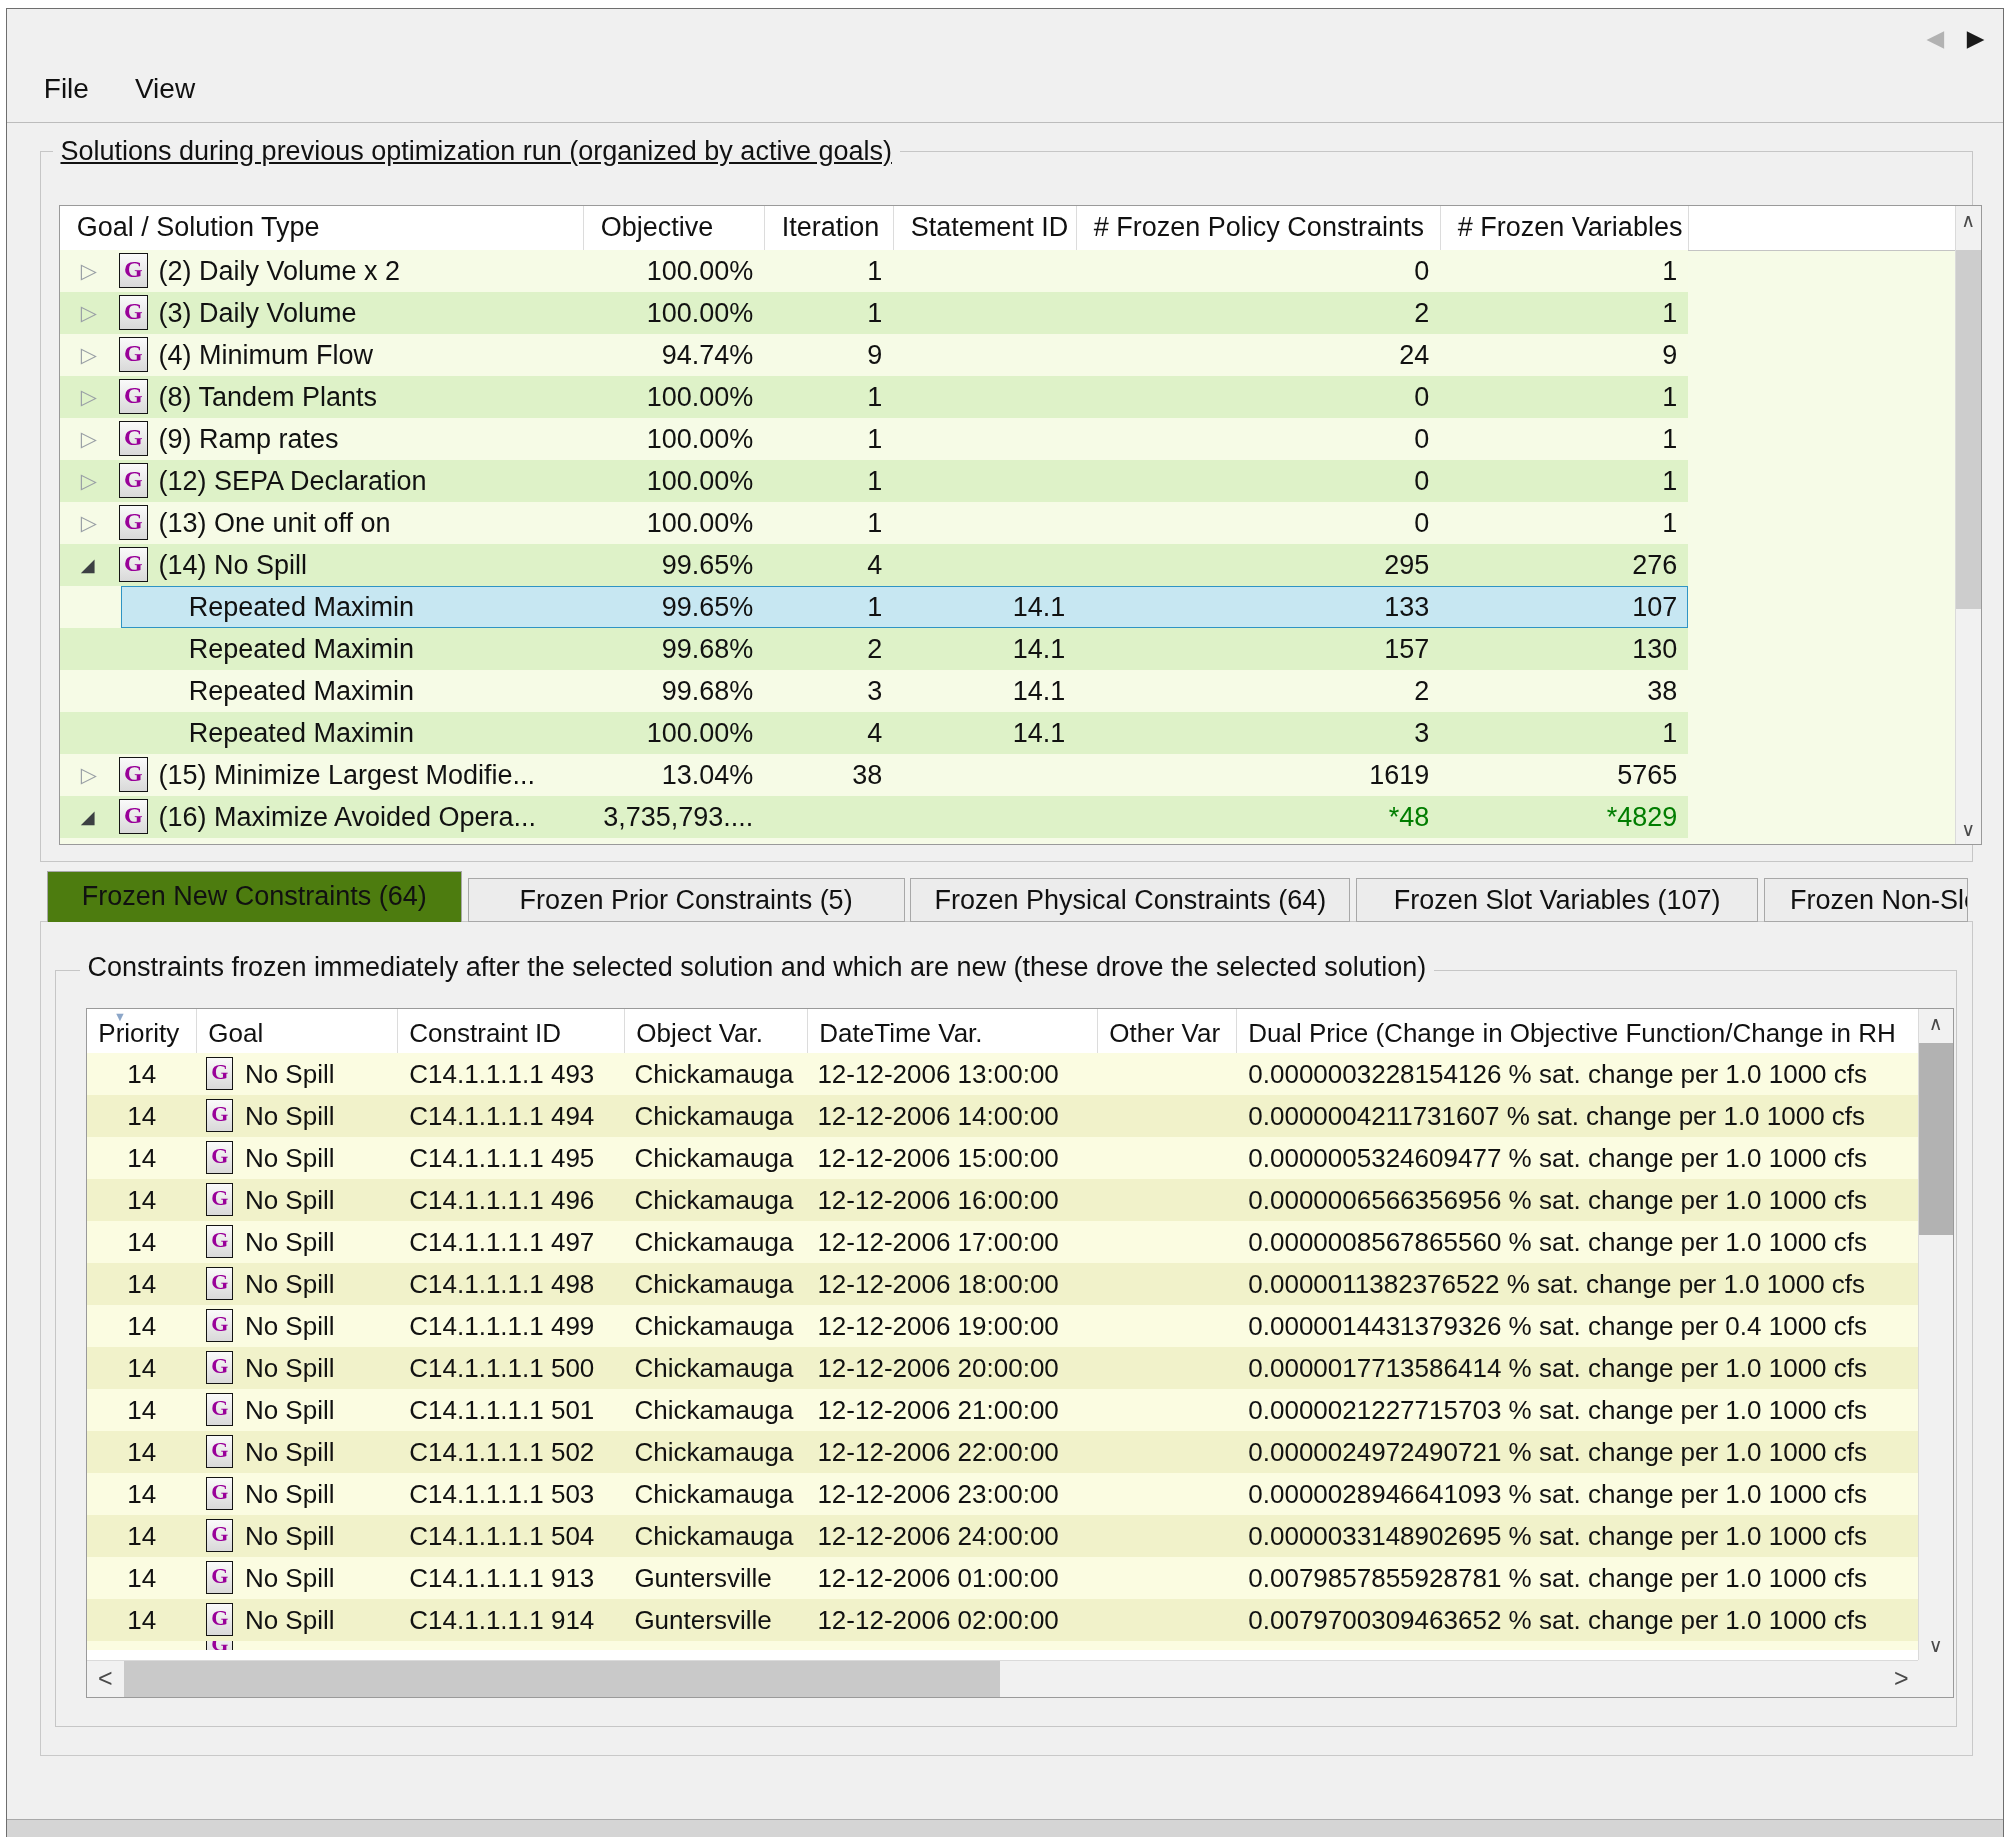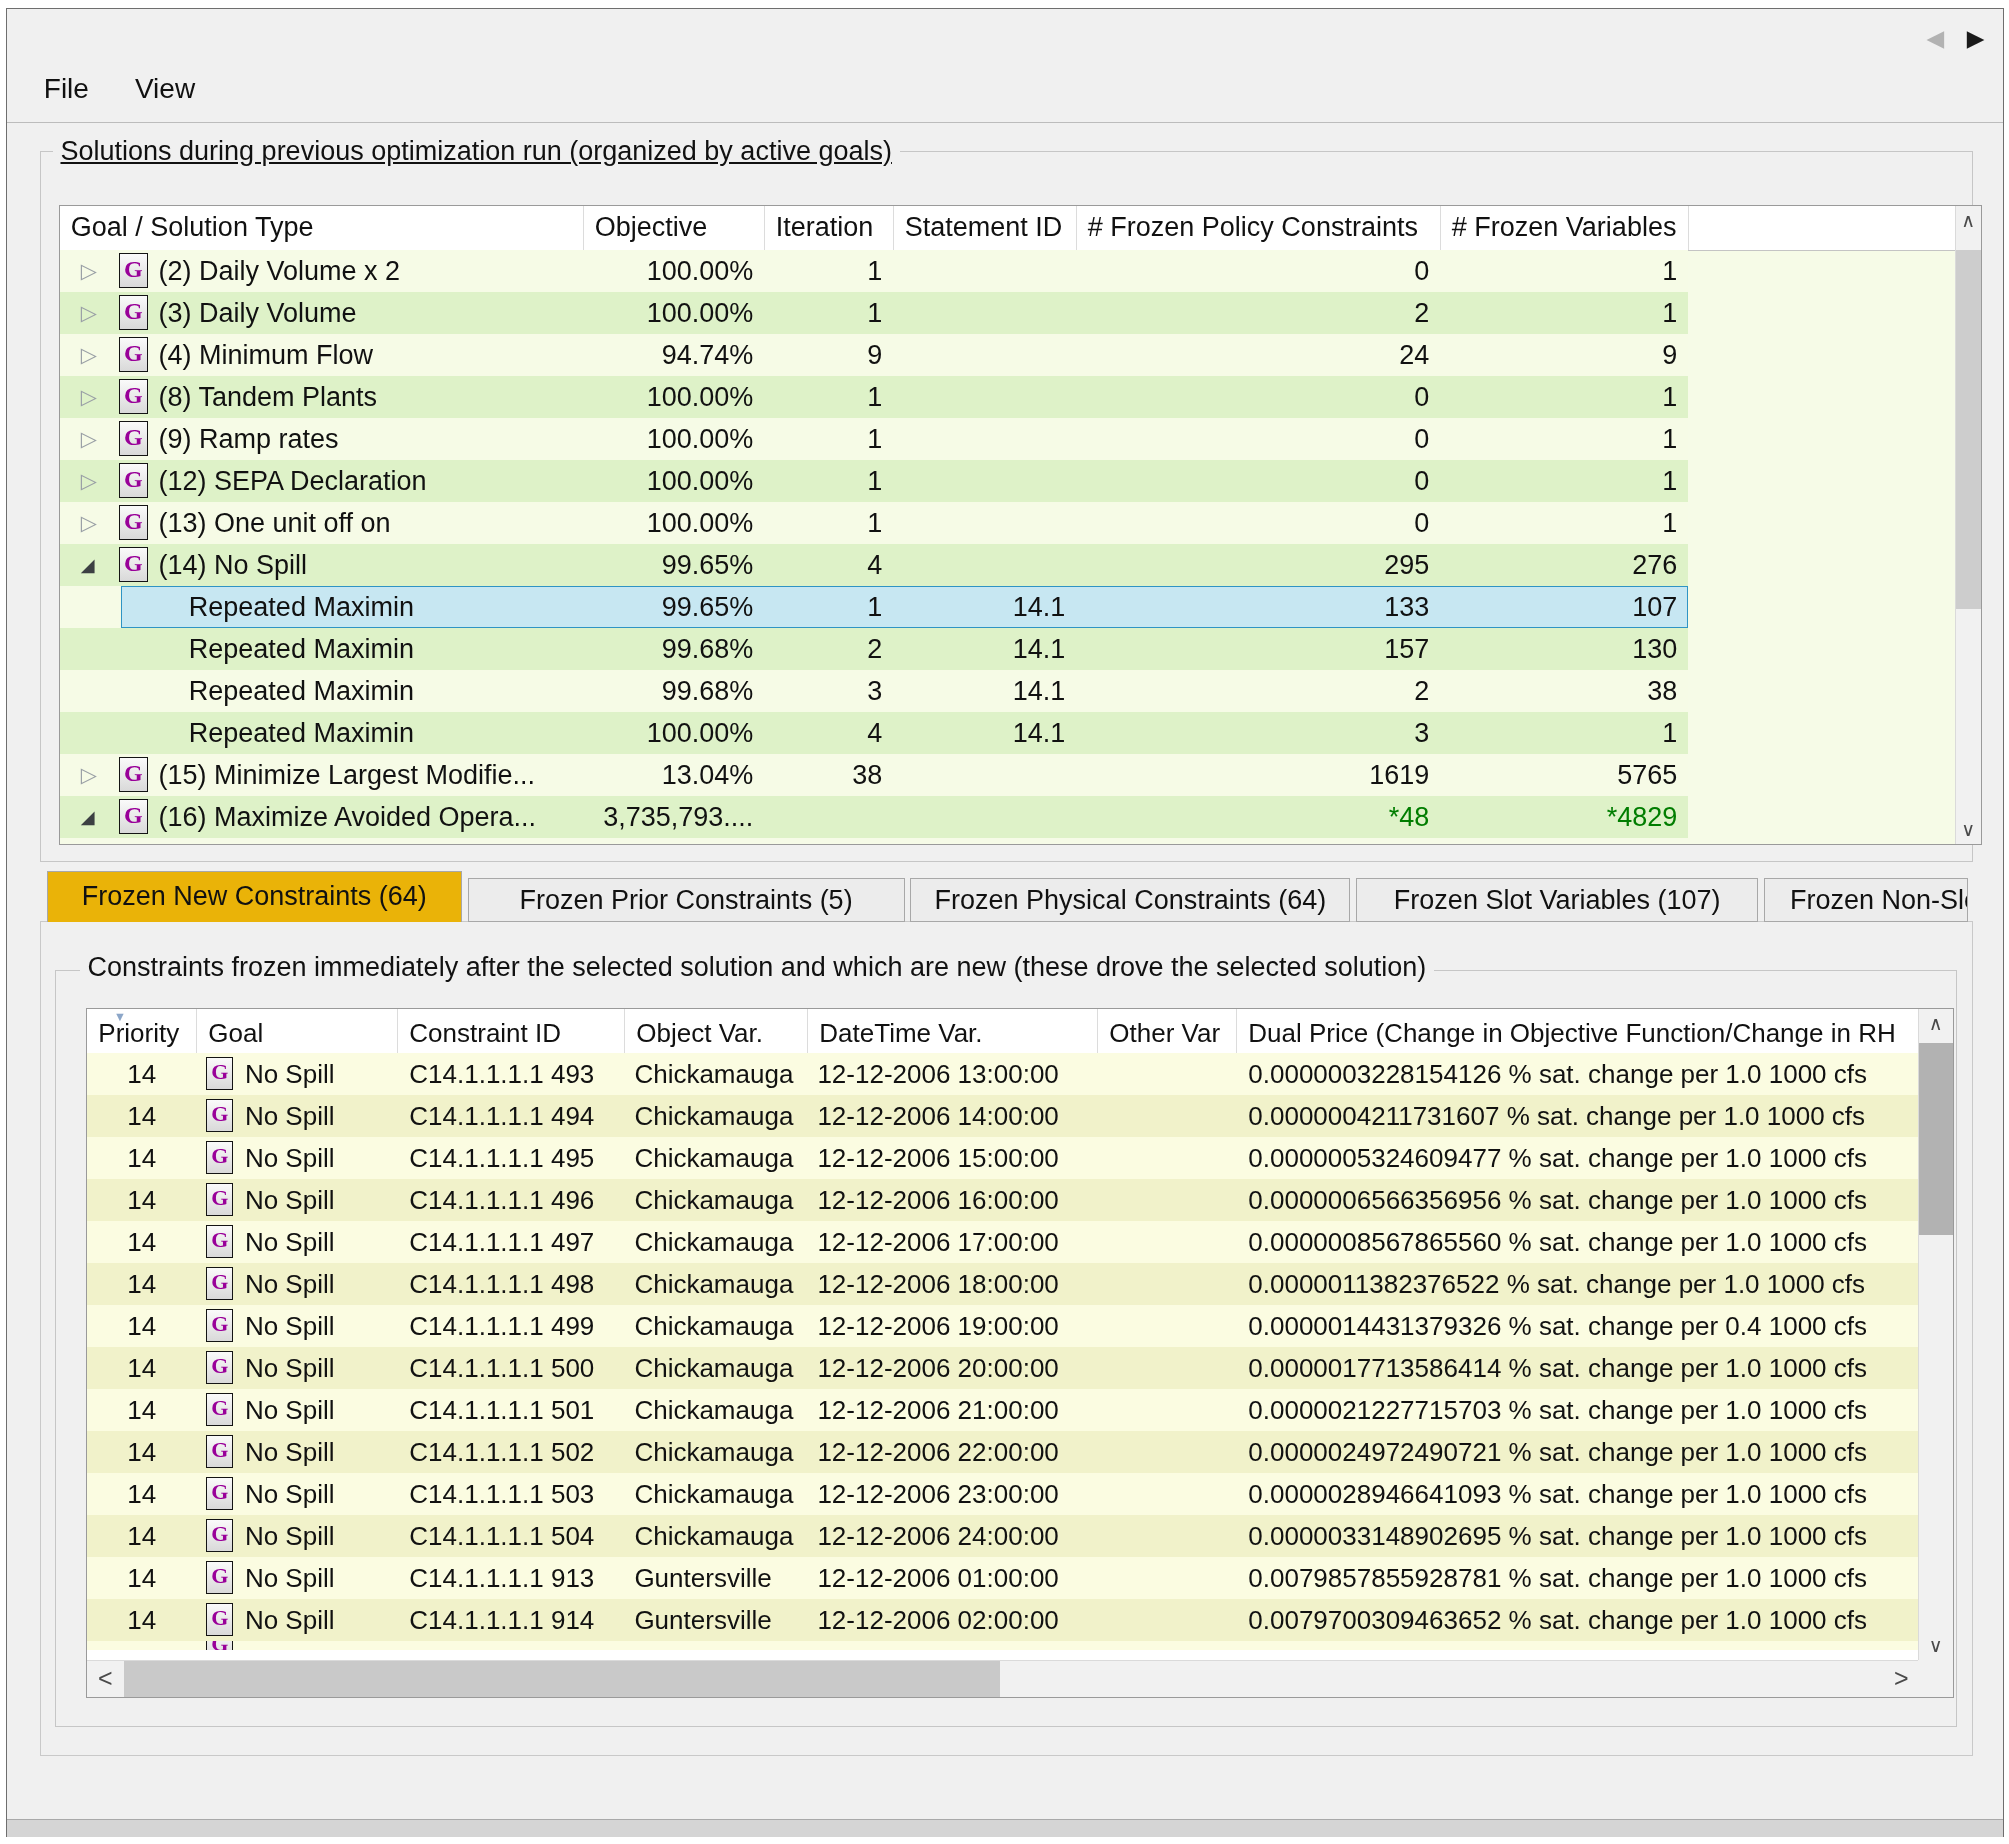--- a/index.html
+++ b/index.html
@@ -27,21 +27,21 @@
   .gb{position:absolute;border:1px solid #c6c6c6;box-sizing:border-box;}
   .gb1{left:33px;top:142px;width:1933px;height:711px;}
   .gblabel{position:absolute;font-size:27px;color:#111;background:#f0f0f0;padding:0 7.7px;white-space:nowrap;z-index:3;}
   .lab1{left:46px;top:127px;text-decoration:underline;}
   .lab1note{left:976px;top:127px;}
   .lab2{left:73px;top:943px;}
   
   .tree{position:absolute;left:52px;top:196px;width:1923px;height:640px;background:#f6fbe7;
     border:1px solid #9a9a9a;box-sizing:border-box;overflow:hidden;}
   .thead{position:absolute;left:0;top:0;right:0;height:44px;background:#ffffff;border-bottom:1px solid #c4c4c4;display:flex;}
-  .th{font-size:27px;color:#111;line-height:43px;padding-left:11px;border-right:1px solid #dcdcdc;
+  .th{font-size:27px;color:#111;line-height:43px;padding-left:17px;border-right:1px solid #dcdcdc;
     box-sizing:border-box;white-space:nowrap;overflow:hidden;flex:none;}
   .tc1{width:524px;} .tc2{width:181px;} .tc3{width:129px;} .tc4{width:183px;} .tc5{width:364px;} .tc6{width:248px;}
   .thfill{flex:1;border-right:none;}
   #tree-rows{position:absolute;left:0;top:44px;width:1628px;}
   .trow{position:relative;width:1628px;height:42px;display:flex;font-size:27px;color:#111;}
   .trow.sha{background:#f6fbe6;}
   .trow.shb{background:#def2c8;}
   .trow .c{flex:none;line-height:42px;white-space:nowrap;overflow:hidden;box-sizing:border-box;position:relative;z-index:1;}
   .trow .c1{width:524px;display:flex;align-items:center;}
   .trow .num{text-align:right;padding-right:11.5px;}
@@ -64,21 +64,21 @@
   .sarrow{flex:none;font-size:19px;color:#4a4a4a;height:29px;line-height:29px;}
   .vthumb{width:100%;flex:none;}
   .tree .vthumb{height:359px;margin-top:15.4px;background:#cdcdcd;}
   .sfill{flex:1;}
   
   .tabbar{position:absolute;left:40px;top:862px;right:33px;height:51px;display:flex;align-items:flex-end;z-index:2;}
   .tab{flex:none;background:#ececec;border:1px solid #a8a8a8;box-sizing:border-box;height:44px;
     margin-right:5.8px;font-size:27px;color:#111;text-align:center;line-height:42px;white-space:nowrap;overflow:hidden;}
   .tab:nth-child(1){width:415px;} .tab:nth-child(2){width:437px;} .tab:nth-child(3){width:440px;}
   .tab:nth-child(4){width:402px;} .tab:nth-child(5){width:204px;text-align:left;padding-left:25px;}
-  .tab.active{background:#eab308;height:51px;border-bottom:none;line-height:48px;z-index:3;}
+  .tab.active{background:#4d7c0f;height:51px;border-bottom:none;line-height:48px;z-index:3;}
   .tabscroll{position:absolute;top:11.5px;width:35px;height:37px;font-size:23px;text-align:center;line-height:37px;}
   .tabscroll.left{right:50px;color:#b2b2b2;}
   .tabscroll.right{right:9.6px;color:#1a1a1a;}
   .pane{position:absolute;left:33px;top:912px;width:1933px;height:835px;border:1px solid #c9c9c9;box-sizing:border-box;}
   .gb2{left:48px;top:961px;width:1902px;height:757px;}
   
   .ctable{position:absolute;left:79px;top:999px;width:1868px;height:690px;background:#ffffff;
     border:1px solid #9a9a9a;box-sizing:border-box;overflow:hidden;}
   .chead{position:absolute;left:0;top:0;width:1831px;height:50px;background:#ffffff;border-bottom:1px solid #c4c4c4;display:flex;}
   .ch{font-size:26px;color:#111;line-height:49px;padding-left:11.5px;border-right:1px solid #dcdcdc;

